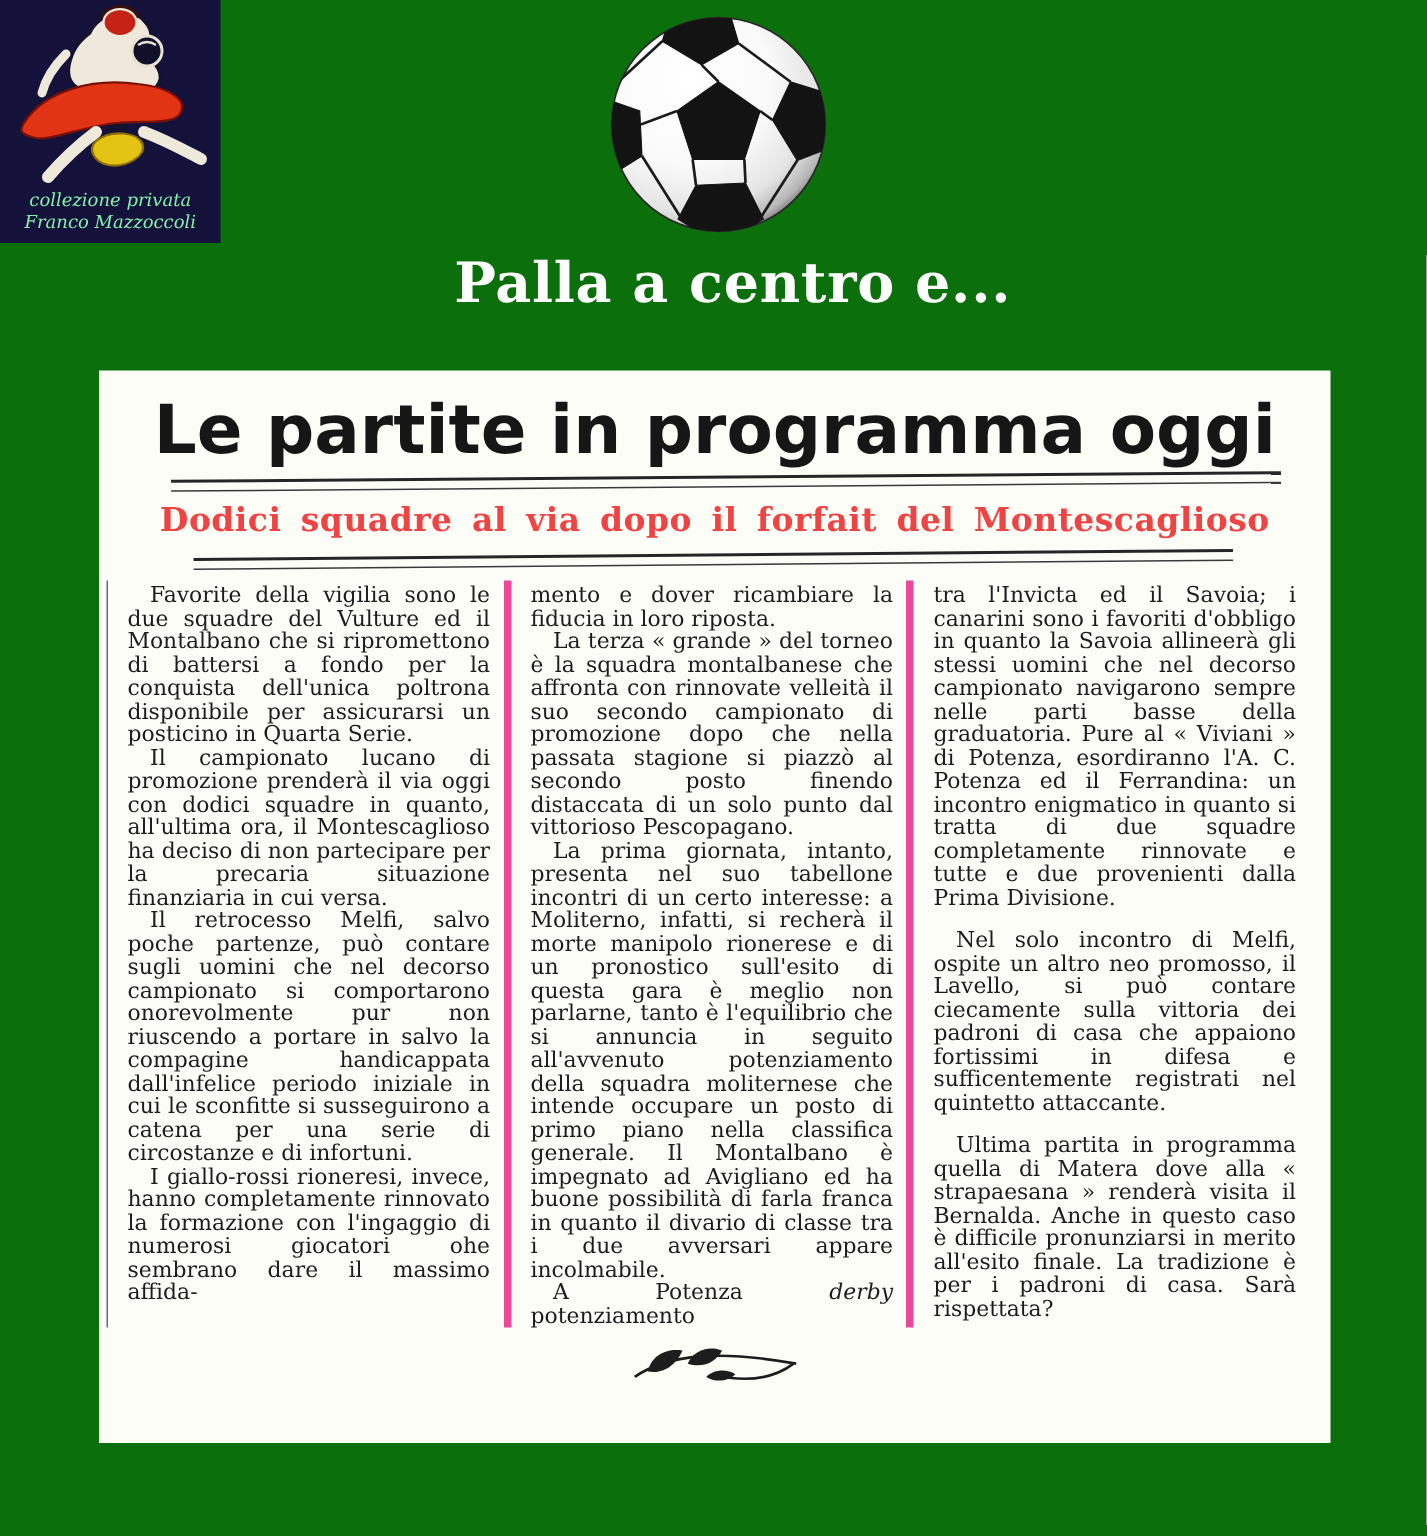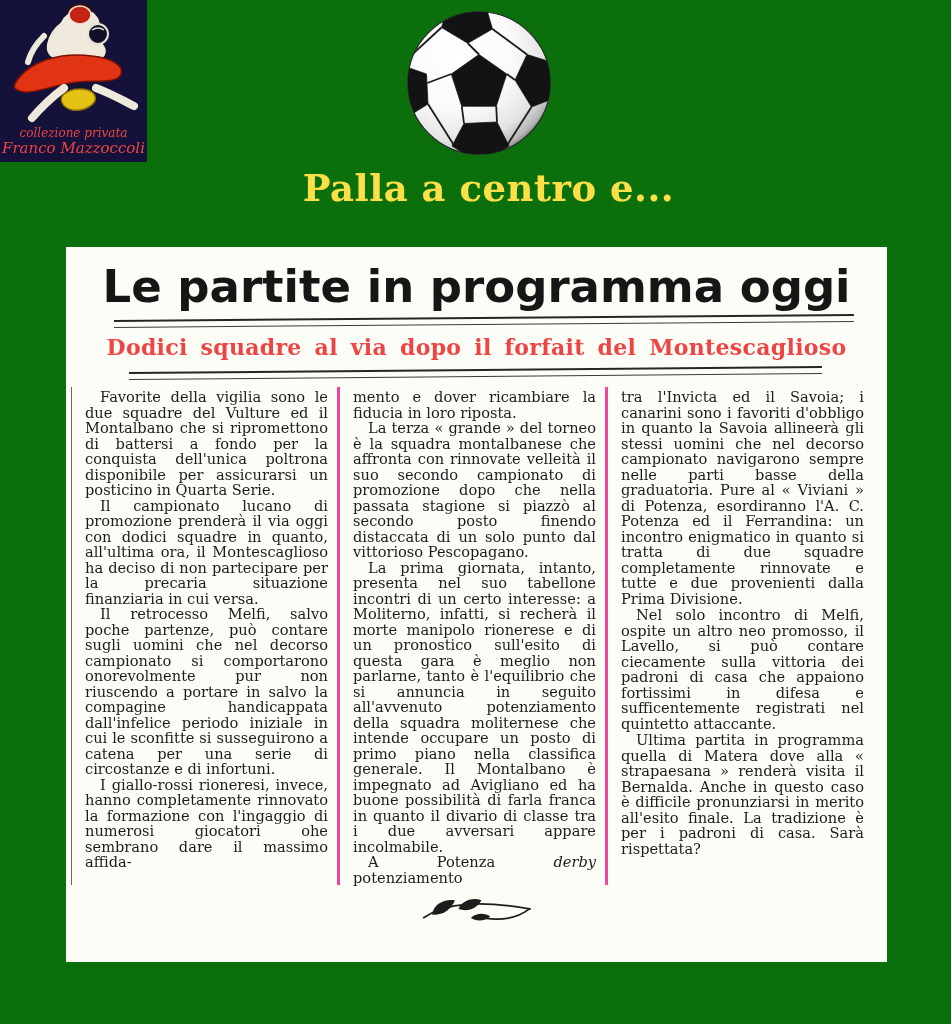--- a/index.html
+++ b/index.html
@@ -4,32 +4,32 @@
 <style>
   html,body { margin:0; padding:0; }
   body { width:951px; height:1024px; position:relative; overflow:hidden;
          font-family:"DejaVu Serif", serif; background:#0b700b; }
 
   
   .logo { position:absolute; left:0; top:0; width:147px; height:162px;
           background:#14123a; overflow:hidden; }
   .logo svg { position:absolute; left:0; top:0; }
   .logo-caption { position:absolute; left:0; right:0; bottom:6px; text-align:center;
-                  color:#ef4444; font-style:italic; line-height:15px; }
+                  color:#86efac; font-style:italic; line-height:15px; }
   .logo-caption .l1 { font-size:12px; }
-  .logo-caption .l2 { font-size:15px; }
+  .logo-caption .l2 { font-size:12px; }
 
   
   .ball { position:absolute; left:404px; top:8px; width:150px; height:150px; }
 
   
   .banner-title { position:absolute; top:166px; left:0; width:100%; text-align:center;
                   padding-left:26px; box-sizing:border-box;
                   font-family:"DejaVu Serif", serif; font-weight:bold;
-                  font-size:37px; color:#fde047; letter-spacing:0.5px; }
+                  font-size:37px; color:#ffffff; letter-spacing:0.5px; }
 
   
   .clipping { position:absolute; left:66px; top:247px; width:821px; height:715px;
               background:#fdfdf8; color:#1b1b1b; box-sizing:border-box;
               padding-top:16px; overflow:hidden; }
 
   .headline { text-align:center; font-family:"DejaVu Sans", sans-serif;
               font-weight:bold; color:#161616; }
   .hl1 { font-size:45px; line-height:47px; letter-spacing:0px; }
   .hl2 { font-size:38px; line-height:44px; letter-spacing:-1px; }
@@ -38,24 +38,24 @@
   .rule-a { margin:7px 33px 9px 48px; transform:rotate(-0.45deg); }
   .rule-b { margin:9px 65px 0 63px; transform:rotate(-0.5deg); }
 
   .subhead { text-align:center; font-weight:bold; font-size:22px; line-height:26px;
              word-spacing:5px; letter-spacing:0.3px; color:#ef4444; margin-top:4px; }
 
   .columns { display:flex; margin:10px 14px 0 5px; border-left:1px solid #6a6a6a;
              align-items:stretch; }
   .col { flex:1 1 0; padding:2px 9px 0 13px; font-size:14.6px; line-height:15.5px;
          text-align:justify; color:#1c1c1c; }
-  .col + .col { border-left:3px solid #ec4899; }
+  .col + .col { border-left:5px solid #ec4899; }
   .col p { margin:0; }
   .col p.indent { text-indent:15px; }
-  .col3 p.gap { margin-top:1px; }
+  .col3 p.gap { margin-top:13px; }
   .col i { }
 
   .footer { text-align:center; margin-top:10px; }
   .footer .ornament { display:block; margin:0 auto; }
 </style>
 </head>
 <body>
 
 <div class="page">
 

